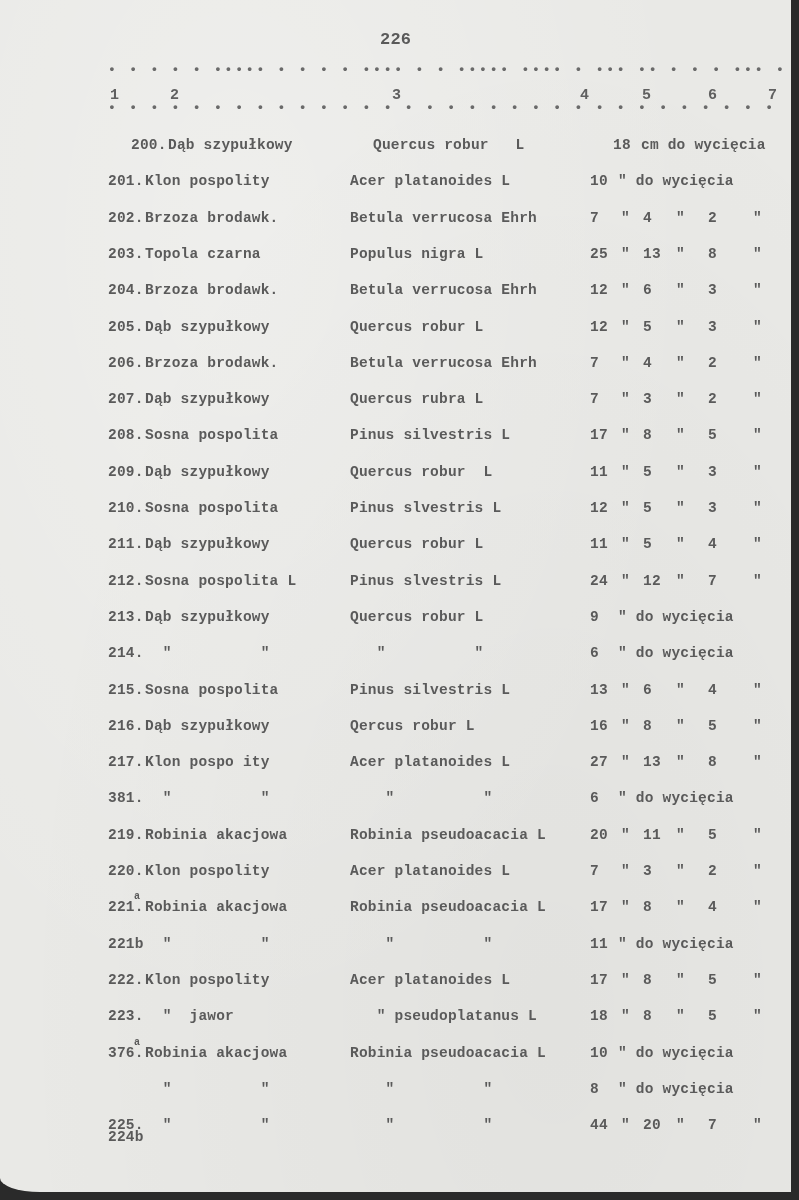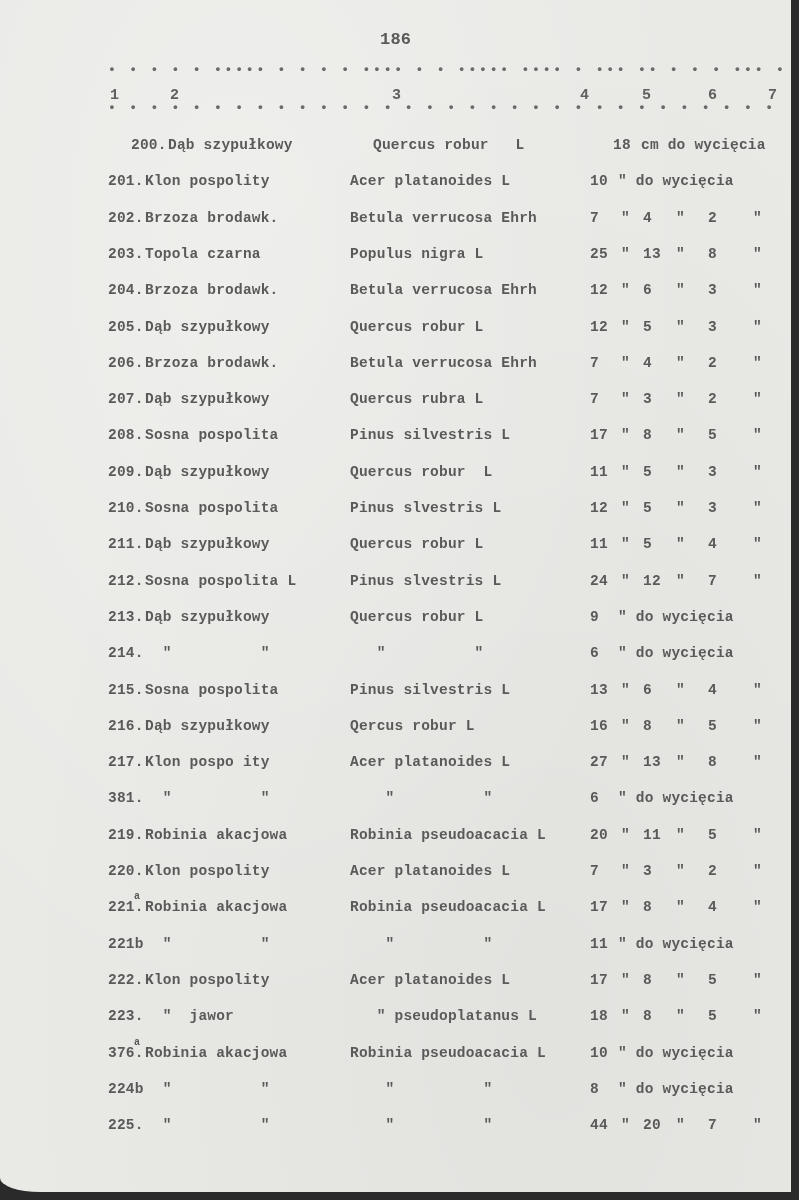--- a/index.html
+++ b/index.html
@@ -79,21 +79,21 @@
   .sup {
     position: absolute;
     font-size: 10px;
     top: -8px;
   }
 </style>
 </head>
 <body>
 
 <div class="paper">
-  <div class="typed page-number">186</div>
+  <div class="typed page-number">226</div>
   <div class="typed dot-line top">• • • • • ••••• • • • • •••• • • ••••• •••• • ••• •• • • • ••• •</div>
 
   <div>
     <span class="typed col-num" style="left:110px">1</span>
     <span class="typed col-num" style="left:170px">2</span>
     <span class="typed col-num" style="left:392px">3</span>
     <span class="typed col-num" style="left:580px">4</span>
     <span class="typed col-num" style="left:642px">5</span>
     <span class="typed col-num" style="left:708px">6</span>
     <span class="typed col-num" style="left:768px">7</span>
@@ -120,16 +120,16 @@
       <div class="row typed" style="top: 717.8px;"><span class="cell c-no" style="left: 0px;">216.</span><span class="cell c-pl" style="left: 37px;">Dąb szypułkowy</span><span class="cell c-lat">Qercus robur L</span><span class="cell c-d4" style="left: 482px;">16</span><span class="cell c-q4" style="left: 513px;">"</span><span class="cell c-d5" style="left: 535px;">8</span><span class="cell c-q5" style="left: 568px;">"</span><span class="cell c-d6" style="left: 600px;">5</span><span class="cell c-q6" style="left: 645px;">"</span></div>
       <div class="row typed" style="top: 754.1px;"><span class="cell c-no" style="left: 0px;">217.</span><span class="cell c-pl" style="left: 37px;">Klon pospo ity</span><span class="cell c-lat">Acer platanoides L</span><span class="cell c-d4" style="left: 482px;">27</span><span class="cell c-q4" style="left: 513px;">"</span><span class="cell c-d5" style="left: 535px;">13</span><span class="cell c-q5" style="left: 568px;">"</span><span class="cell c-d6" style="left: 600px;">8</span><span class="cell c-q6" style="left: 645px;">"</span></div>
       <div class="row typed" style="top: 790.4px;"><span class="cell c-no" style="left: 0px;">381.</span><span class="cell c-pl" style="left: 37px;">  "          "</span><span class="cell c-lat">    "          "</span><span class="cell c-d4" style="left: 482px;">6</span><span class="cell c-note" style="left: 510px;">" do wycięcia</span></div>
       <div class="row typed" style="top: 826.7px;"><span class="cell c-no" style="left: 0px;">219.</span><span class="cell c-pl" style="left: 37px;">Robinia akacjowa</span><span class="cell c-lat">Robinia pseudoacacia L</span><span class="cell c-d4" style="left: 482px;">20</span><span class="cell c-q4" style="left: 513px;">"</span><span class="cell c-d5" style="left: 535px;">11</span><span class="cell c-q5" style="left: 568px;">"</span><span class="cell c-d6" style="left: 600px;">5</span><span class="cell c-q6" style="left: 645px;">"</span></div>
       <div class="row typed" style="top: 863px;"><span class="cell c-no" style="left: 0px;">220.</span><span class="cell c-pl" style="left: 37px;">Klon pospolity</span><span class="cell c-lat">Acer platanoides L</span><span class="cell c-d4" style="left: 482px;">7</span><span class="cell c-q4" style="left: 513px;">"</span><span class="cell c-d5" style="left: 535px;">3</span><span class="cell c-q5" style="left: 568px;">"</span><span class="cell c-d6" style="left: 600px;">2</span><span class="cell c-q6" style="left: 645px;">"</span></div>
       <div class="row typed" style="top: 899.3px;"><span class="cell c-no" style="left: 0px;">221.</span><span class="sup" style="left: 26px;">a</span><span class="cell c-pl" style="left: 37px;">Robinia akacjowa</span><span class="cell c-lat">Robinia pseudoacacia L</span><span class="cell c-d4" style="left: 482px;">17</span><span class="cell c-q4" style="left: 513px;">"</span><span class="cell c-d5" style="left: 535px;">8</span><span class="cell c-q5" style="left: 568px;">"</span><span class="cell c-d6" style="left: 600px;">4</span><span class="cell c-q6" style="left: 645px;">"</span></div>
       <div class="row typed" style="top: 935.6px;"><span class="cell c-no" style="left: 0px;">221b</span><span class="cell c-pl" style="left: 37px;">  "          "</span><span class="cell c-lat">    "          "</span><span class="cell c-d4" style="left: 482px;">11</span><span class="cell c-note" style="left: 510px;">" do wycięcia</span></div>
       <div class="row typed" style="top: 971.9px;"><span class="cell c-no" style="left: 0px;">222.</span><span class="cell c-pl" style="left: 37px;">Klon pospolity</span><span class="cell c-lat">Acer platanoides L</span><span class="cell c-d4" style="left: 482px;">17</span><span class="cell c-q4" style="left: 513px;">"</span><span class="cell c-d5" style="left: 535px;">8</span><span class="cell c-q5" style="left: 568px;">"</span><span class="cell c-d6" style="left: 600px;">5</span><span class="cell c-q6" style="left: 645px;">"</span></div>
       <div class="row typed" style="top: 1008.2px;"><span class="cell c-no" style="left: 0px;">223.</span><span class="cell c-pl" style="left: 37px;">  "  jawor</span><span class="cell c-lat">   " pseudoplatanus L</span><span class="cell c-d4" style="left: 482px;">18</span><span class="cell c-q4" style="left: 513px;">"</span><span class="cell c-d5" style="left: 535px;">8</span><span class="cell c-q5" style="left: 568px;">"</span><span class="cell c-d6" style="left: 600px;">5</span><span class="cell c-q6" style="left: 645px;">"</span></div>
       <div class="row typed" style="top: 1044.5px;"><span class="cell c-no" style="left: 0px;">376.</span><span class="sup" style="left: 26px;">a</span><span class="cell c-pl" style="left: 37px;">Robinia akacjowa</span><span class="cell c-lat">Robinia pseudoacacia L</span><span class="cell c-d4" style="left: 482px;">10</span><span class="cell c-note" style="left: 510px;">" do wycięcia</span></div>
-      <div class="row typed" style="top: 1080.8px;"><span class="cell c-no" style="left: 0px;">224b</span><span class="cell c-pl" style="left: 37px;">  "          "</span><span class="cell c-lat">    "          "</span><span class="cell c-d4" style="left: 482px;">8</span><span class="cell c-note" style="left: 510px;">" do wycięcia</span></div>
+      <div class="row typed" style="top: 1080.8px;"><span class="cell c-no" style="left: 0px; margin-top: 48px;">224b</span><span class="cell c-pl" style="left: 37px;">  "          "</span><span class="cell c-lat">    "          "</span><span class="cell c-d4" style="left: 482px;">8</span><span class="cell c-note" style="left: 510px;">" do wycięcia</span></div>
       <div class="row typed" style="top: 1117.1px;"><span class="cell c-no" style="left: 0px;">225.</span><span class="cell c-pl" style="left: 37px;">  "          "</span><span class="cell c-lat">    "          "</span><span class="cell c-d4" style="left: 482px;">44</span><span class="cell c-q4" style="left: 513px;">"</span><span class="cell c-d5" style="left: 535px;">20</span><span class="cell c-q5" style="left: 568px;">"</span><span class="cell c-d6" style="left: 600px;">7</span><span class="cell c-q6" style="left: 645px;">"</span></div>
     </div>
 </div>
 
 </body></html>

